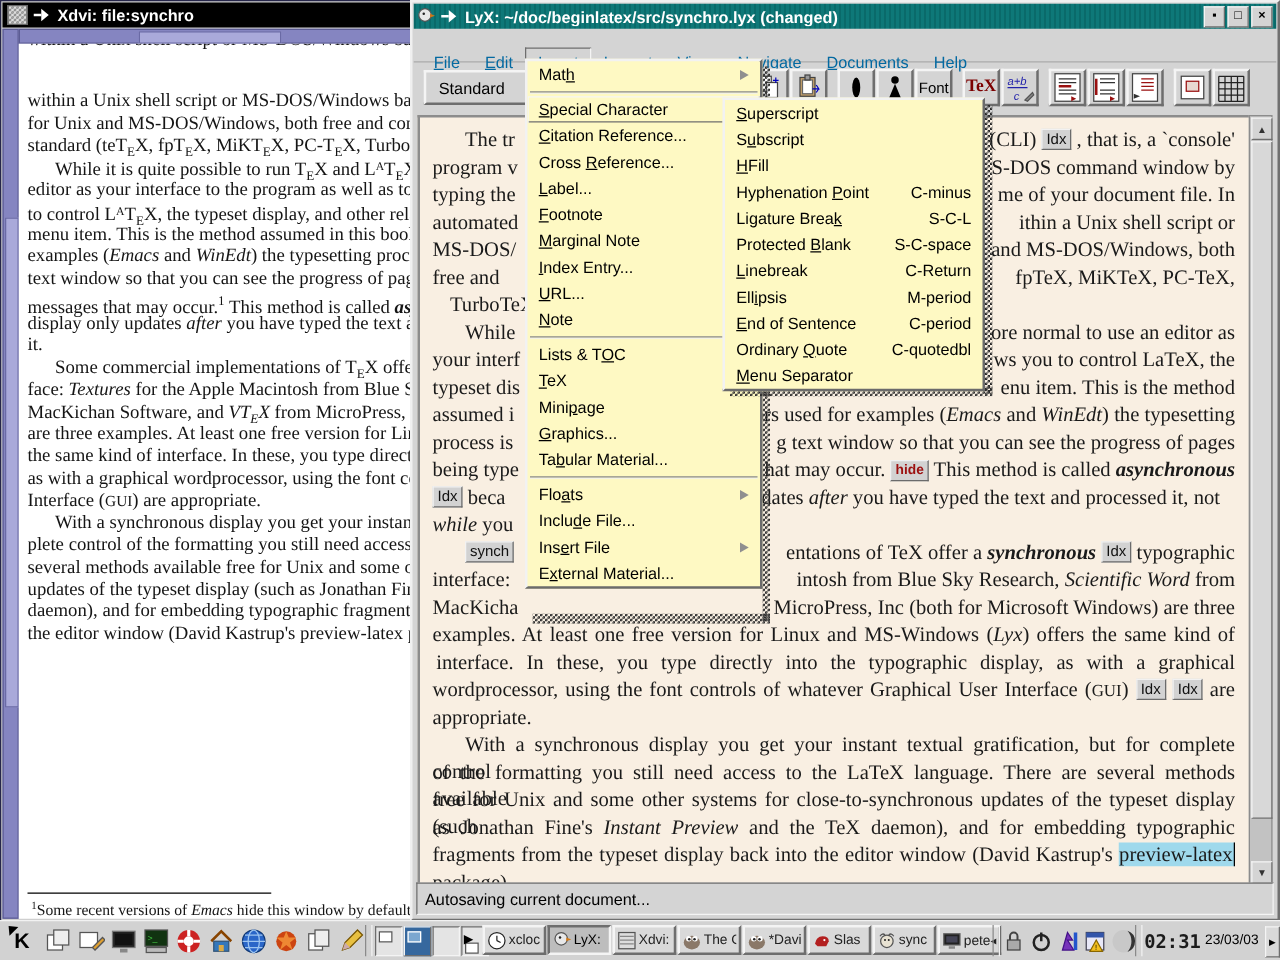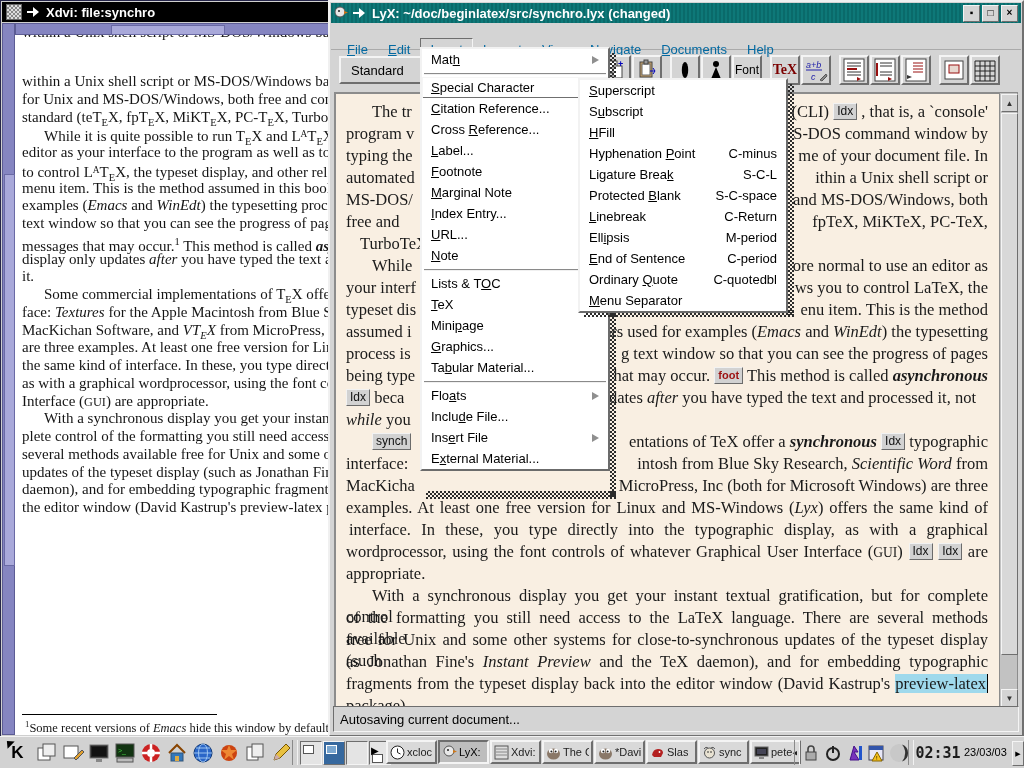--- a/index.html
+++ b/index.html
@@ -77,21 +77,21 @@
                border:1px solid #8c8c8c;box-sizing:border-box;}
   .sb-arrow{position:absolute;left:1px;width:15px;height:16px;background:#d4d4d4;border:1px solid;
             border-color:#f4f4f4 #6e6e6e #6e6e6e #f4f4f4;display:flex;align-items:center;
             justify-content:center;font-size:8px;color:#333;}
   #lyx-sb-thumb{position:absolute;left:1px;top:20px;width:15px;height:540px;background:#d8d8d8;
                 border:1px solid;border-color:#f4f4f4 #6e6e6e #6e6e6e #f4f4f4;}
   #lyx-statusbar{position:absolute;left:3px;right:3px;bottom:3px;height:24px;background:#d4d4d4;
                  border:1px solid;border-color:#6e6e6e #f4f4f4 #f4f4f4 #6e6e6e;display:flex;
                  align-items:center;padding:0 6px;font-size:13px;color:#000;}
   
-  .popup{position:absolute;background:#ffffff;border:2px solid;
+  .popup{position:absolute;background:#fef9c3;border:2px solid;
          border-color:#f2f2f2 #6b6b6b #6b6b6b #f2f2f2;box-sizing:border-box;}
   #insert-menu{left:420px;top:47px;width:190px;z-index:60;}
   #char-submenu{left:578px;top:78px;width:210px;z-index:70;}
   .mrow{height:21px;display:flex;align-items:center;padding:0 9px;font-size:13px;color:#000;position:relative;}
   .mrow.hl{box-shadow:inset 1px 1px 0 #f5f5f5,inset -1px -1px 0 #6f6f6f;}
   .mrow.disabled{color:#8d8d8d;}
   .msep{height:7px;position:relative;}
   .msep::after{content:"";position:absolute;left:2px;right:2px;top:3px;height:1px;background:#8a8a8a;
                box-shadow:0 1px 0 #f0f0f0;}
   .mshort{margin-left:auto;padding-left:10px;}
@@ -336,21 +336,21 @@
         <div class="dline rfrag" style="top: 161px; right: 14px;">ore normal to use an editor as</div>
         <div class="dline" style="top: 183px; left: 10px;">your interf</div>
         <div class="dline rfrag" style="top: 183px; right: 14px;">ws you to control LaTeX, the</div>
         <div class="dline" style="top: 205px; left: 10px;">typeset dis</div>
         <div class="dline rfrag" style="top: 205px; right: 14px;">enu item. This is the method</div>
         <div class="dline" style="top: 227px; left: 10px;">assumed i</div>
         <div class="dline rfrag" style="top: 227px; right: 14px;">ors used for examples (<i>Emacs</i> and <i>WinEdt</i>) the typesetting</div>
         <div class="dline" style="top: 249px; left: 10px;">process is</div>
         <div class="dline rfrag" style="top: 249px; right: 14px;">g text window so that you can see the progress of pages</div>
         <div class="dline" style="top: 271px; left: 10px;">being type</div>
-        <div class="dline rfrag" style="top: 271px; right: 14px;">hat may occur. <span class="inset foot">foot</span> This method is called <b><i>asynchronous</i></b></div>
+        <div class="dline rfrag" style="top: 271px; right: 14px;">hat may occur. <span class="inset foot">hide</span> This method is called <b><i>asynchronous</i></b></div>
         <div class="dline" style="top: 293px; left: 10px;"><span class="inset">Idx</span> beca</div>
         <div class="dline rfrag" style="top: 293px; right: 26px;">odates <i>after</i> you have typed the text and processed it, not</div>
         <div class="dline" style="top: 315px; left: 10px;"><i>while</i> you</div>
         <div class="dline" style="top: 337px; left: 36px;"><span class="inset">synch</span></div>
         <div class="dline rfrag" style="top: 337px; right: 14px;">entations of TeX offer a <b><i>synchronous</i></b> <span class="inset">Idx</span> typographic</div>
         <div class="dline" style="top: 359px; left: 10px;">interface:</div>
         <div class="dline rfrag" style="top: 359px; right: 14px;">intosh from Blue Sky Research, <i>Scientific Word</i> from</div>
         <div class="dline" style="top: 381px; left: 10px;">MacKicha</div>
         <div class="dline rfrag" style="top: 381px; right: 14px;">MicroPress, Inc (both for Microsoft Windows) are three</div>
         <div class="dline full" style="top: 403px; left: 10px; right: 14px;">examples. At least one free version for Linux and MS-Windows (<i>Lyx</i>) offers the same kind of</div>

